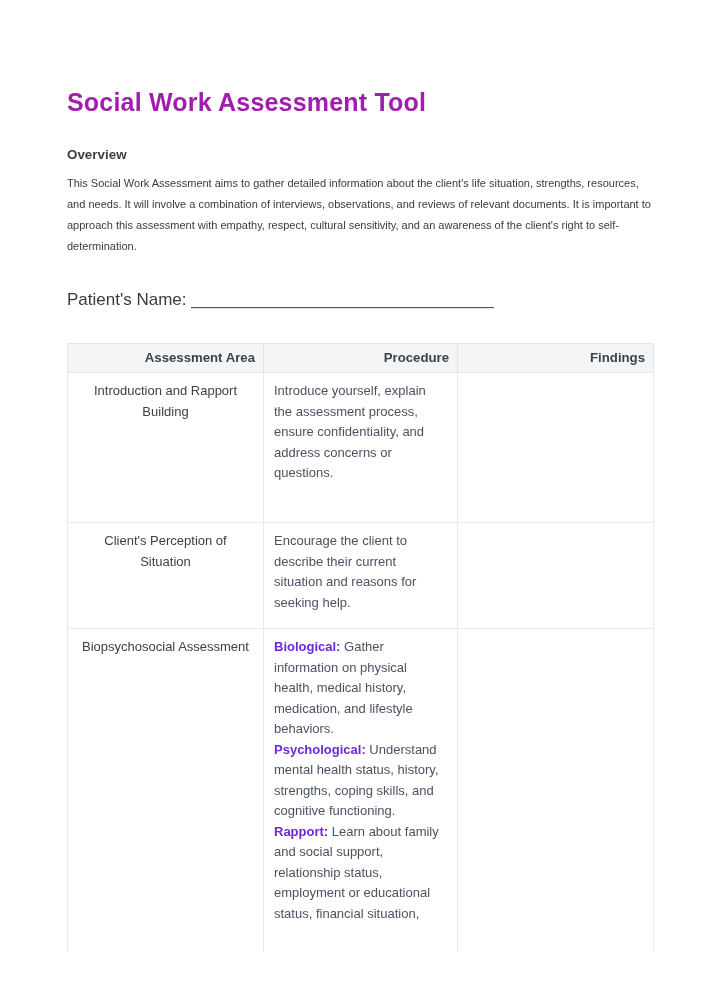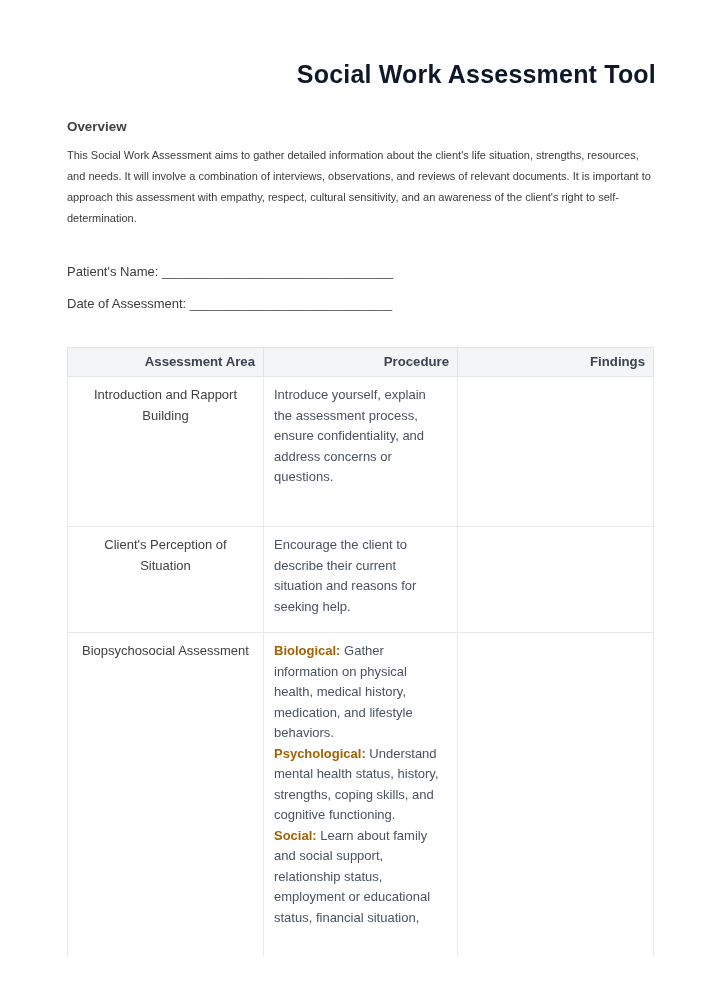--- a/index.html
+++ b/index.html
@@ -19,44 +19,44 @@
     width: 720px;
     height: 996px;
     background: #ffffff;
     overflow: hidden;
   }
   .content {
     padding: 0 64px 0 67px;
   }
   .doc-title {
     margin: 0;
-    padding-top: 58px;
+    padding-top: 86px;
     font-size: 25px;
     line-height: 32px;
     font-weight: bold;
-    text-align: right;
-    color: #0f172a;
+    text-align: left;
+    color: #a21caf;
     letter-spacing: 0.2px;
   }
   .overview-heading {
     margin: 27px 0 0 0;
     font-size: 13.4px;
     line-height: 20px;
     font-weight: bold;
     color: #404040;
   }
   .overview-text {
     margin: 8px 0 0 0;
     width: 592px;
     font-size: 11px;
     line-height: 21px;
     color: #3b3b3b;
   }
   .field-line {
-    font-size: 13px;
+    font-size: 17px;
     line-height: 21px;
     color: #3b3b3b;
     white-space: nowrap;
   }
   .field-line.first { margin-top: 32px; }
   .field-line.second { margin-top: 11px; }
   .field-label { color: #3b3b3b; }
   .blank-line {
     color: #4a4a4a;
     letter-spacing: 0;
@@ -101,43 +101,39 @@
     color: #4a5262;
     text-align: left;
   }
   .assessment-table td.findings-cell {
     color: #4a5262;
   }
   .assessment-table tbody tr:nth-child(1) { height: 150px; }
   .assessment-table tbody tr:nth-child(2) { height: 106px; }
   .assessment-table tbody tr:nth-child(3) { height: 400px; }
   .procedure-cell .segment { display: block; }
-  .procedure-cell strong { color: #a16207; }
+  .procedure-cell strong { color: #6d28d9; }
 </style>
 </head>
 <body>
 
 <div class="page">
   <div class="content">
 
     <h1 class="doc-title">Social Work Assessment Tool</h1>
 
     <h2 class="overview-heading">Overview</h2>
 
     <p class="overview-text">This Social Work Assessment aims to gather detailed information about the client's life situation, strengths, resources, and needs. It will involve a combination of interviews, observations, and reviews of relevant documents. It is important to approach this assessment with empathy, respect, cultural sensitivity, and an awareness of the client's right to self-determination.</p>
 
     <div class="field-line first">
       <span class="field-label">Patient's Name:</span>
       <span class="blank-line">________________________________</span>
     </div>
 
-    <div class="field-line second">
-      <span class="field-label">Date of Assessment:</span>
-      <span class="blank-line">____________________________</span>
-    </div>
 
     <div class="table-clip">
       <table class="assessment-table">
         <colgroup>
           <col class="c1">
             <col class="c2">
             <col class="c3">
         </colgroup>
         <thead>
           <tr>
@@ -159,21 +155,21 @@
               <td class="procedure-cell">
                 <div class="segment">Encourage the client to describe their current situation and reasons for seeking help.</div>
               </td>
               <td class="findings-cell"></td>
             </tr>
             <tr>
               <td class="area-cell">Biopsychosocial Assessment</td>
               <td class="procedure-cell">
                 <div class="segment"><strong>Biological:</strong> Gather information on physical health, medical history, medication, and lifestyle behaviors.</div>
                 <div class="segment"><strong>Psychological:</strong> Understand mental health status, history, strengths, coping skills, and cognitive functioning.</div>
-                <div class="segment"><strong>Social:</strong> Learn about family and social support, relationship status, employment or educational status, financial situation,</div>
+                <div class="segment"><strong>Rapport:</strong> Learn about family and social support, relationship status, employment or educational status, financial situation,</div>
               </td>
               <td class="findings-cell"></td>
             </tr>
           </tbody>
       </table>
     </div>
 
   </div>
 </div>
 

